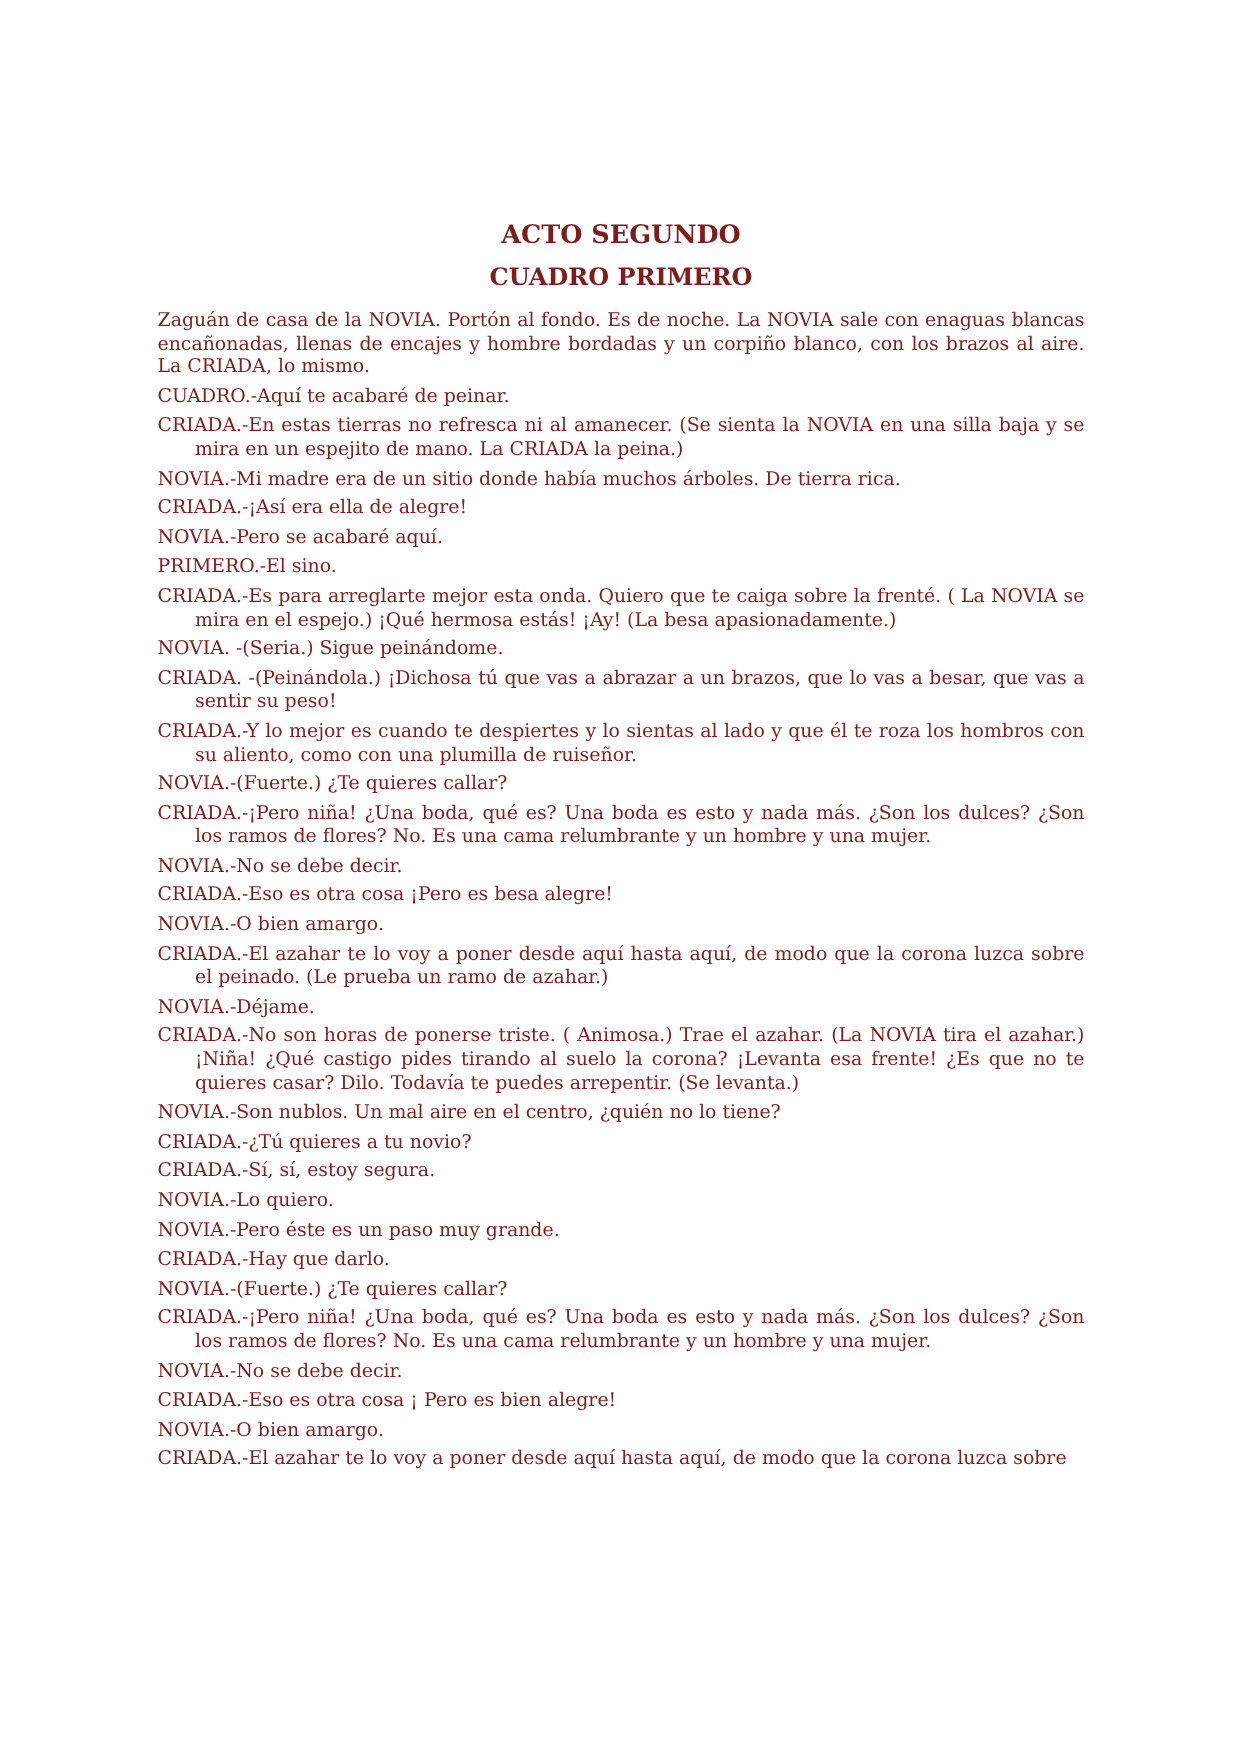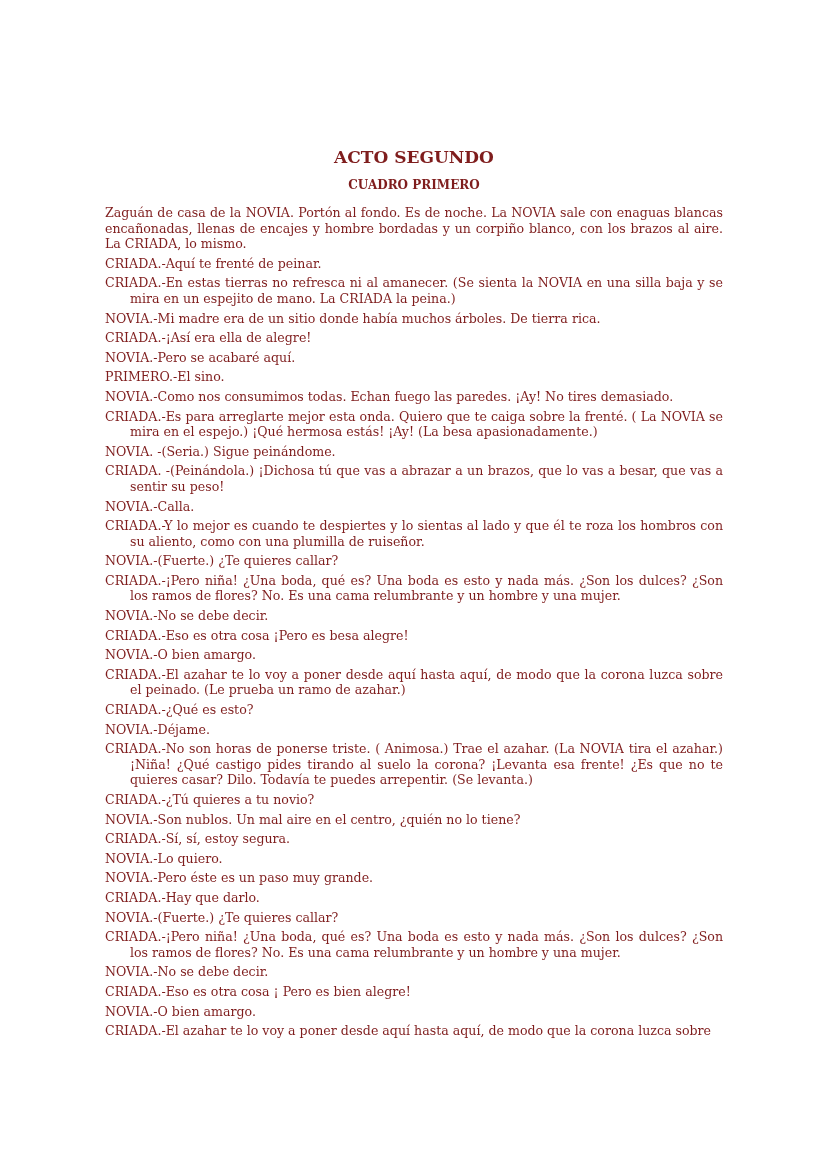--- a/index.html
+++ b/index.html
@@ -18,21 +18,21 @@
   h1 {
     font-family: "DejaVu Serif", serif;
     font-size: 17px;
     font-weight: bold;
     text-align: center;
     margin: 0 0 8px 0;
     line-height: 22px;
   }
   h2 {
     font-family: "DejaVu Serif", serif;
-    font-size: 12px;
+    font-size: 16px;
     font-weight: bold;
     text-align: center;
     margin: 0 0 11px 0;
     line-height: 18px;
   }
   p {
     margin: 0 0 4px 0;
     text-align: justify;
   }
   p.stage { text-indent: 0; padding-left: 0; }
@@ -42,43 +42,40 @@
   }
 </style>
 </head>
 <body>
 
 <div class="page">
   <h1>ACTO SEGUNDO</h1>
   <h2>CUADRO PRIMERO</h2>
   <p class="stage">Zaguán de casa de la NOVIA. Portón al fondo. Es de noche. La NOVIA sale con enaguas blancas encañonadas, llenas de encajes y hombre bordadas y un corpiño blanco, con los brazos al aire. La CRIADA, lo mismo.</p>
   <div id="dialogue">
-      <p class="line">CRIADA.-Aquí te frenté de peinar.</p>
+      <p class="line">CUADRO.-Aquí te acabaré de peinar.</p>
       <p class="line">CRIADA.-En estas tierras no refresca ni al amanecer. (Se sienta la NOVIA en una silla baja y se mira en un espejito de mano. La CRIADA la peina.)</p>
       <p class="line">NOVIA.-Mi madre era de un sitio donde había muchos árboles. De tierra rica.</p>
       <p class="line">CRIADA.-¡Así era ella de alegre!</p>
       <p class="line">NOVIA.-Pero se acabaré aquí.</p>
       <p class="line">PRIMERO.-El sino.</p>
-      <p class="line">NOVIA.-Como nos consumimos todas. Echan fuego las paredes. ¡Ay! No tires demasiado.</p>
       <p class="line">CRIADA.-Es para arreglarte mejor esta onda. Quiero que te caiga sobre la frenté. ( La NOVIA se mira en el espejo.) ¡Qué hermosa estás! ¡Ay! (La besa apasionadamente.)</p>
       <p class="line">NOVIA. -(Seria.) Sigue peinándome.</p>
       <p class="line">CRIADA. -(Peinándola.) ¡Dichosa tú que vas a abrazar a un brazos, que lo vas a besar, que vas a sentir su peso!</p>
-      <p class="line">NOVIA.-Calla.</p>
       <p class="line">CRIADA.-Y lo mejor es cuando te despiertes y lo sientas al lado y que él te roza los hombros con su aliento, como con una plumilla de ruiseñor.</p>
       <p class="line">NOVIA.-(Fuerte.) ¿Te quieres callar?</p>
       <p class="line">CRIADA.-¡Pero niña! ¿Una boda, qué es? Una boda es esto y nada más. ¿Son los dulces? ¿Son los ramos de flores? No. Es una cama relumbrante y un hombre y una mujer.</p>
       <p class="line">NOVIA.-No se debe decir.</p>
       <p class="line">CRIADA.-Eso es otra cosa ¡Pero es besa alegre!</p>
       <p class="line">NOVIA.-O bien amargo.</p>
       <p class="line">CRIADA.-El azahar te lo voy a poner desde aquí hasta aquí, de modo que la corona luzca sobre el peinado. (Le prueba un ramo de azahar.)</p>
-      <p class="line">CRIADA.-¿Qué es esto?</p>
       <p class="line">NOVIA.-Déjame.</p>
       <p class="line">CRIADA.-No son horas de ponerse triste. ( Animosa.) Trae el azahar. (La NOVIA tira el azahar.) ¡Niña! ¿Qué castigo pides tirando al suelo la corona? ¡Levanta esa frente! ¿Es que no te quieres casar? Dilo. Todavía te puedes arrepentir. (Se levanta.)</p>
+      <p class="line">NOVIA.-Son nublos. Un mal aire en el centro, ¿quién no lo tiene?</p>
       <p class="line">CRIADA.-¿Tú quieres a tu novio?</p>
-      <p class="line">NOVIA.-Son nublos. Un mal aire en el centro, ¿quién no lo tiene?</p>
       <p class="line">CRIADA.-Sí, sí, estoy segura.</p>
       <p class="line">NOVIA.-Lo quiero.</p>
       <p class="line">NOVIA.-Pero éste es un paso muy grande.</p>
       <p class="line">CRIADA.-Hay que darlo.</p>
       <p class="line">NOVIA.-(Fuerte.) ¿Te quieres callar?</p>
       <p class="line">CRIADA.-¡Pero niña! ¿Una boda, qué es? Una boda es esto y nada más. ¿Son los dulces? ¿Son los ramos de flores? No. Es una cama relumbrante y un hombre y una mujer.</p>
       <p class="line">NOVIA.-No se debe decir.</p>
       <p class="line">CRIADA.-Eso es otra cosa ¡ Pero es bien alegre!</p>
       <p class="line">NOVIA.-O bien amargo.</p>
       <p class="line">CRIADA.-El azahar te lo voy a poner desde aquí hasta aquí, de modo que la corona luzca sobre</p>

